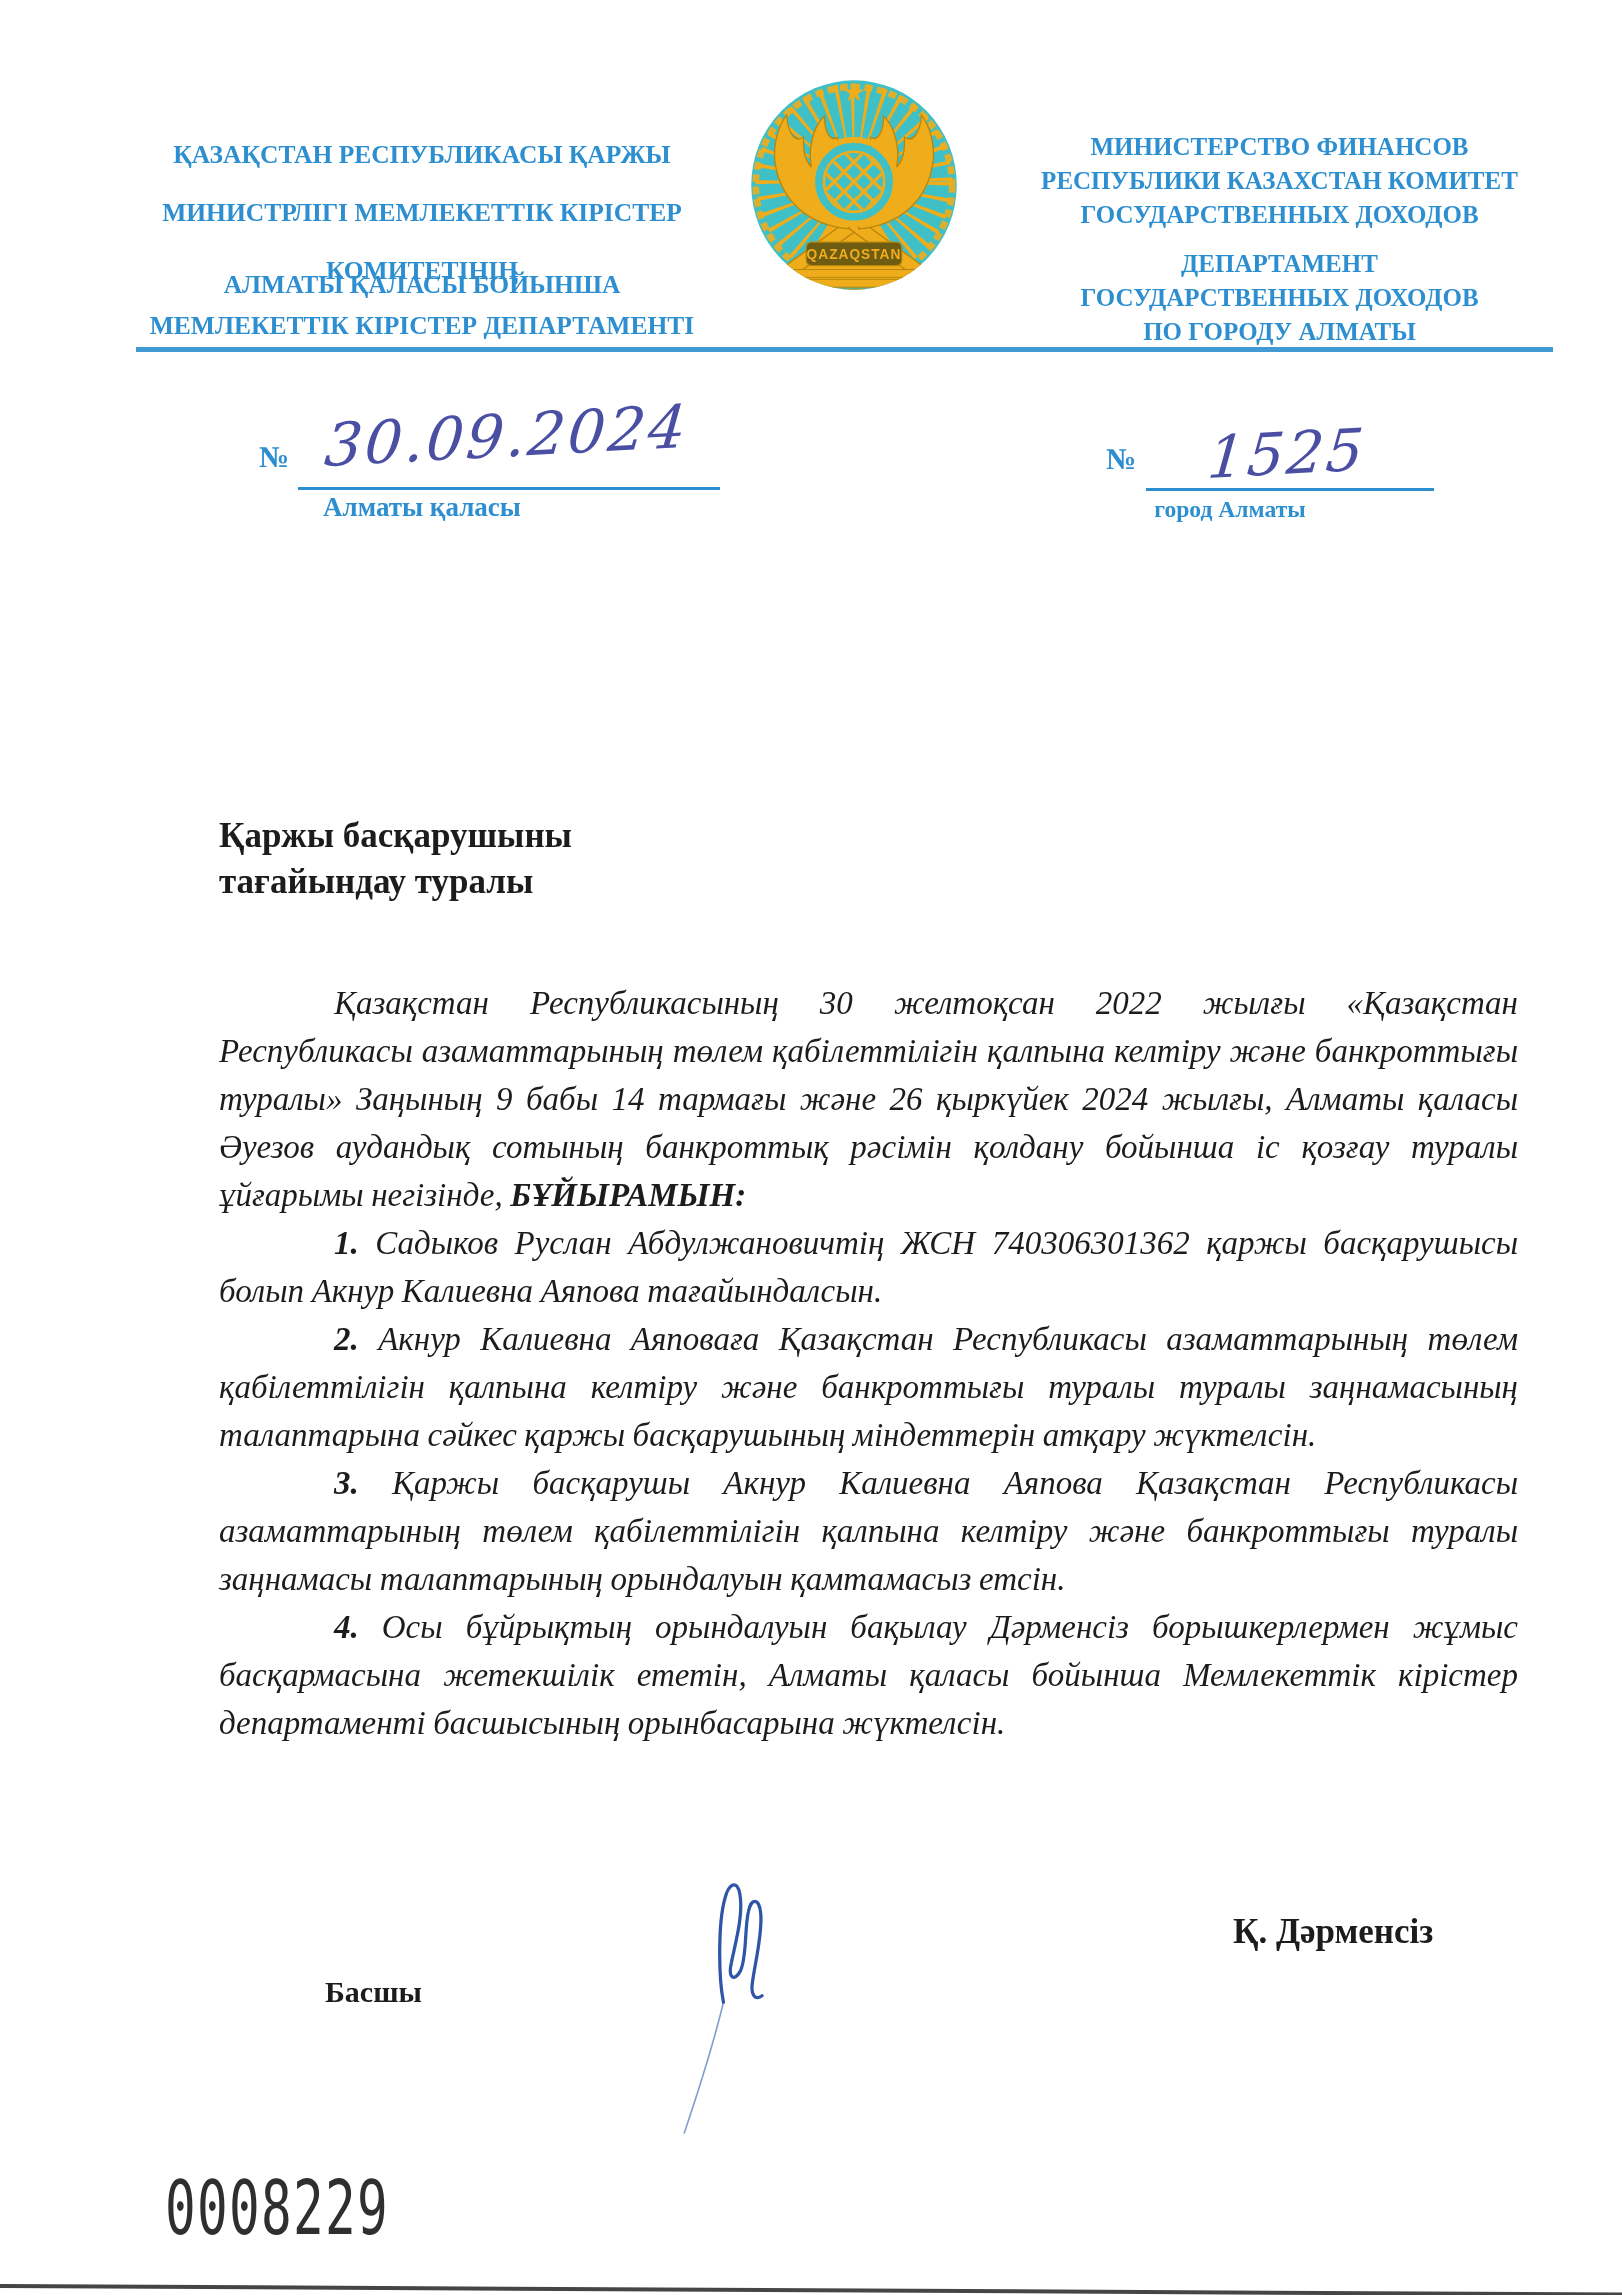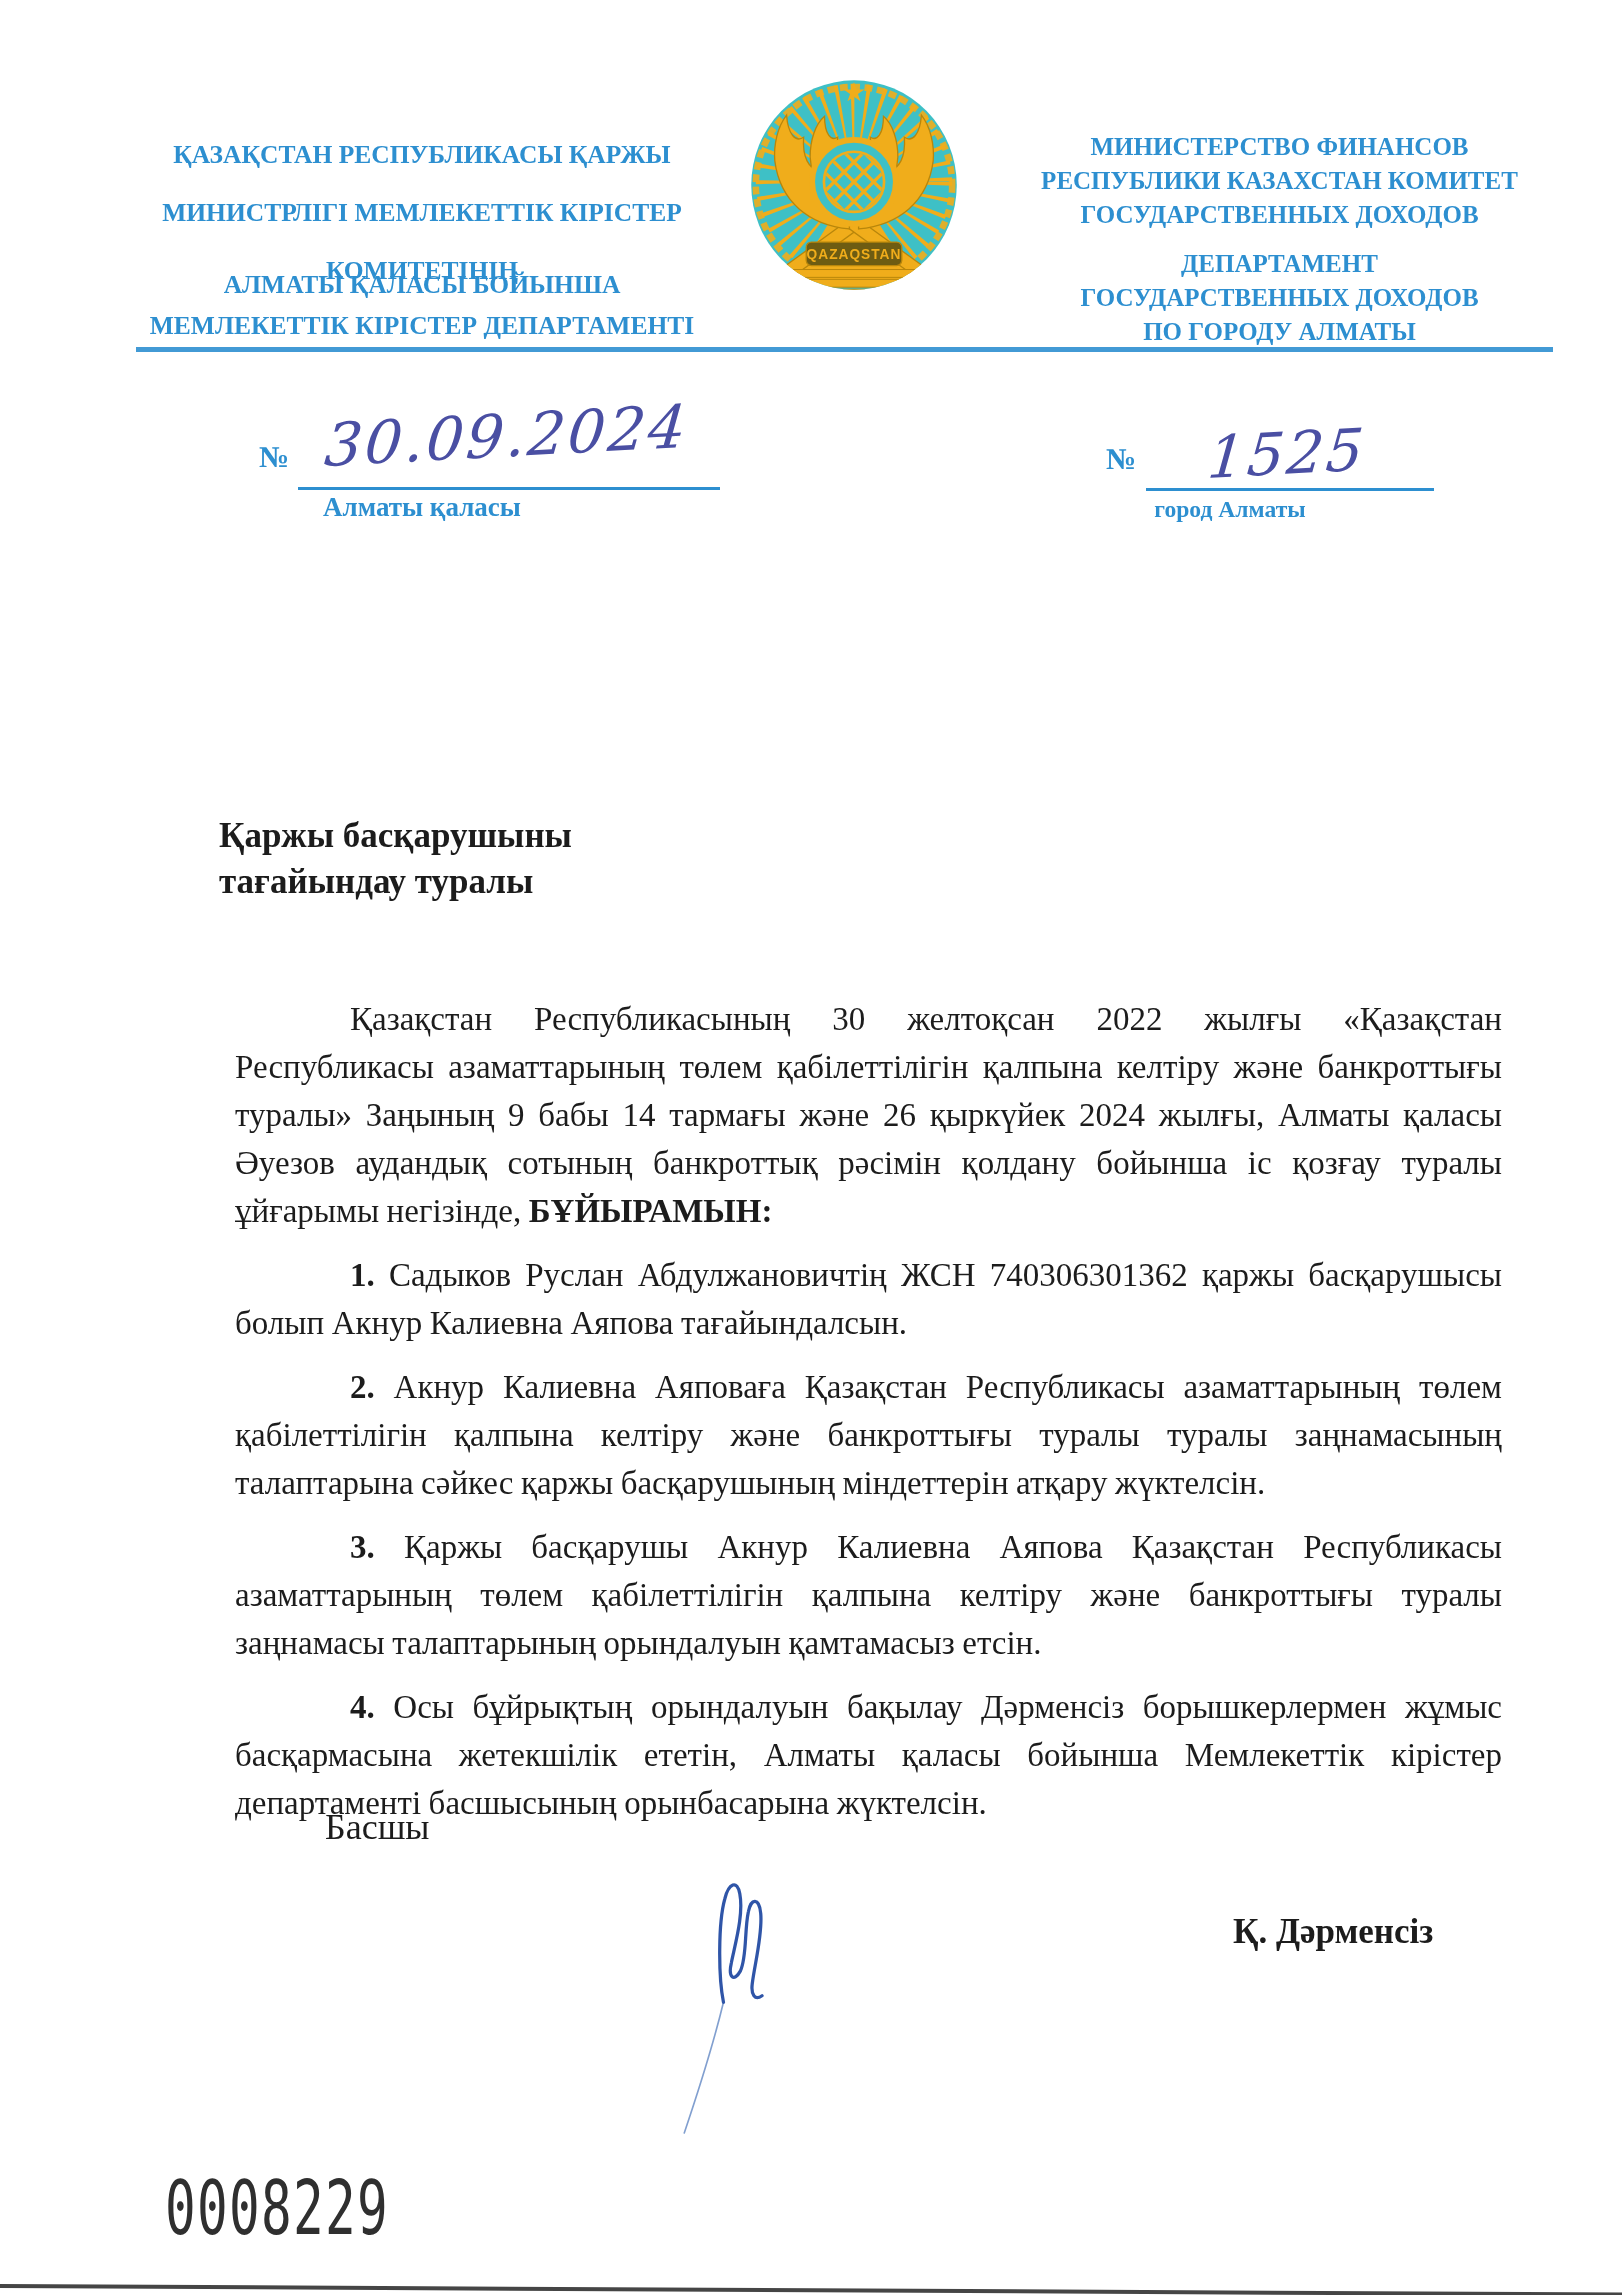--- a/index.html
+++ b/index.html
@@ -46,23 +46,23 @@
   
   .subject {
     left:219px; top:813px; width:785px;
     font-size:35px; font-weight:bold; line-height:46px;
   }
   .flow {
     left:219px; top:979px; width:1299px;
     font-size:33px; line-height:48px; text-align:justify;
     word-spacing:-0.7px;
   }
-  .flow p { margin:16px; text-indent:115px; }
+  .flow p { margin:0; text-indent:115px;font-style:italic; }
 
-  .sig-role { left:325px;  top:1806px; font-size:36px; font-weight:normal; }
+  .sig-role { left:325px;  top:1975px; font-size:30px; font-weight:bold; }
   .sig-name { left:1233px; top:1912px; font-size:35px; font-weight:bold; }
   .sig-svg  { left:645px;  top:1865px; }
 
   .stamp-number {
     left:165px; top:2166px;
     font-family:"DejaVu Sans Mono", monospace; font-size:51px;
     color:#2f2f2f; letter-spacing:1.3px;
     transform:scaleY(1.45); transform-origin:left top;
   }
   .scan-line {

